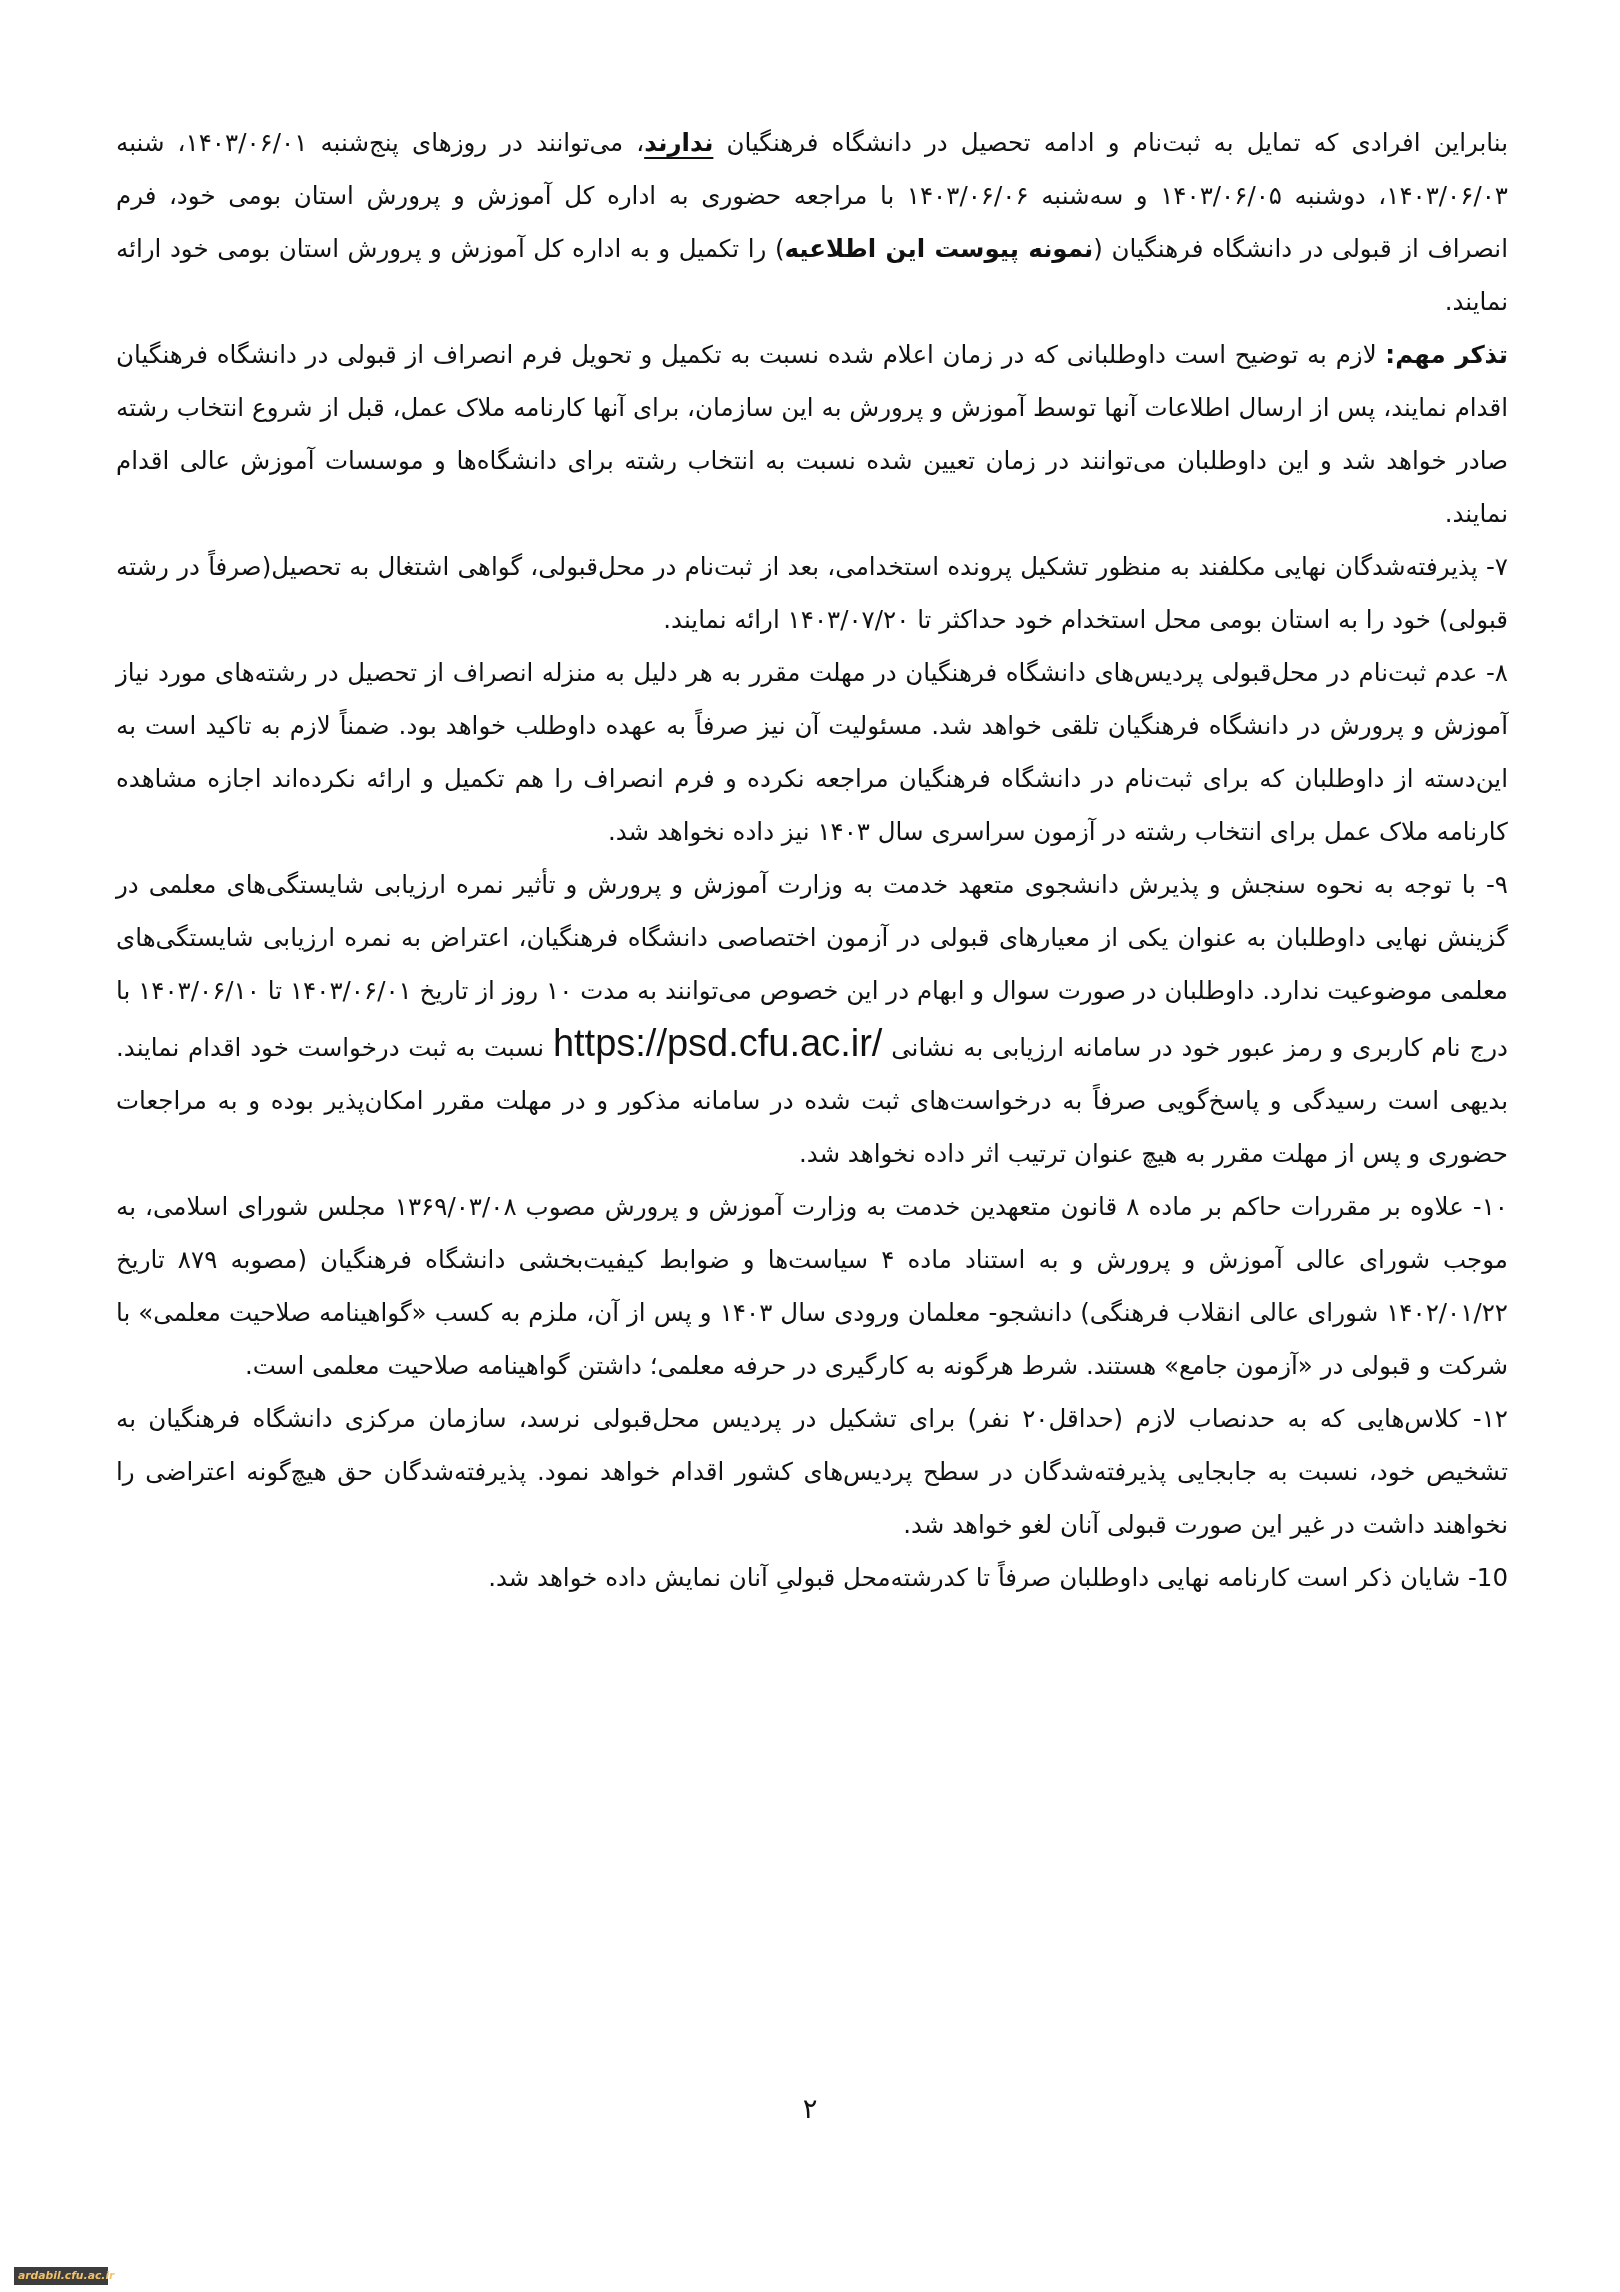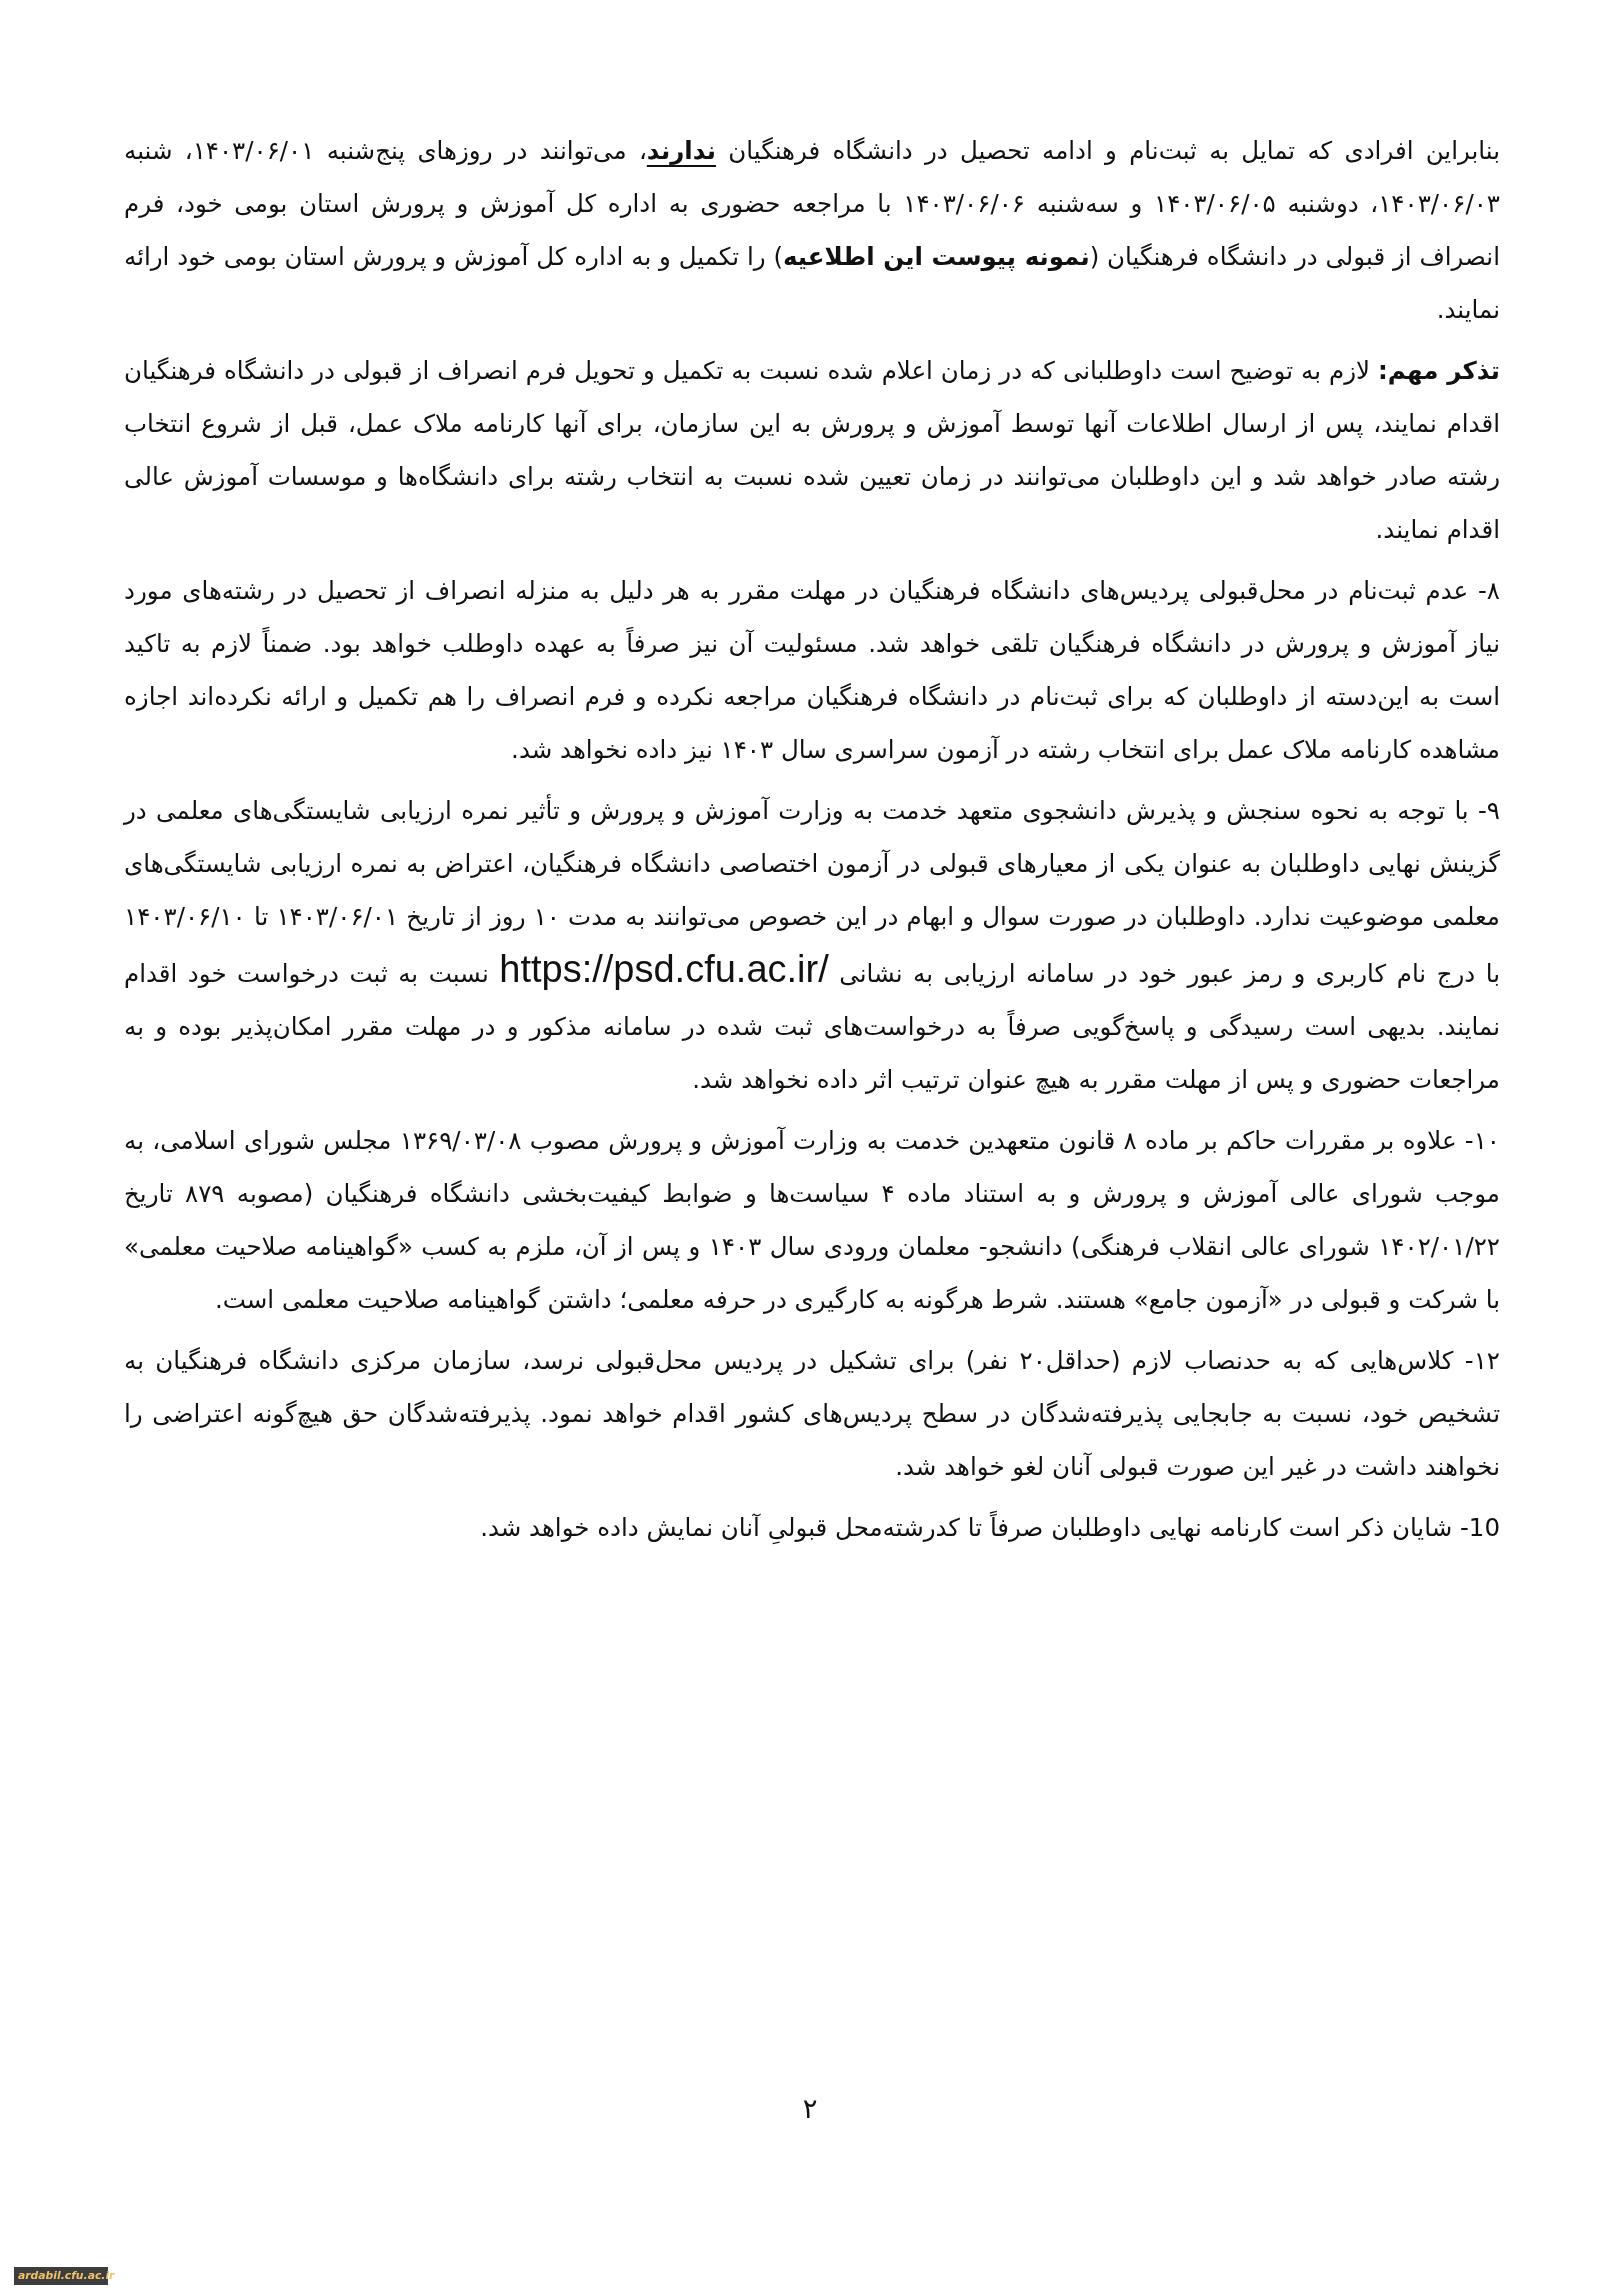--- a/index.html
+++ b/index.html
@@ -19,21 +19,21 @@
       position: absolute;
       left: 116px;
       top: 116px;
       width: 1392px;
       direction: rtl;
       text-align: justify;
       font-size: 24.5px;
       line-height: 53px;
     }
     .para {
-      margin: 8px;
+      margin: 0;
       padding: 0;
       text-align: justify;
       text-align-last: right;
     }
     .bold { font-weight: bold; }
     .underline { text-decoration: underline; text-underline-offset: 5.9px; }
     .url {
       font-family: Liberation Sans, sans-serif;
       font-size: 38px;
       direction: ltr;
@@ -66,20 +66,21 @@
       white-space: nowrap;
       margin-left: 14px;
     }
   </style>
 </head>
 <body>
 
 <div class="page">
   <p class="para"><span>بنابراین افرادی که تمایل به ثبت‌نام و ادامه تحصیل در دانشگاه فرهنگیان </span><span class="bold underline">ندارند</span><span>، می‌توانند در روزهای پنج‌شنبه ۱۴۰۳/۰۶/۰۱، شنبه ۱۴۰۳/۰۶/۰۳، دوشنبه ۱۴۰۳/۰۶/۰۵ و سه‌شنبه ۱۴۰۳/۰۶/۰۶ با مراجعه حضوری به اداره کل آموزش و پرورش استان بومی خود، فرم انصراف از قبولی در دانشگاه فرهنگیان (</span><span class="bold">نمونه پیوست این اطلاعیه</span><span>) را تکمیل و به اداره کل آموزش و پرورش استان بومی خود ارائه نمایند.</span></p>
   <p class="para"><span class="bold">تذکر مهم:</span><span> لازم به توضیح است داوطلبانی که در زمان اعلام شده نسبت به تکمیل و تحویل فرم انصراف از قبولی در دانشگاه فرهنگیان اقدام نمایند، پس از ارسال اطلاعات آنها توسط آموزش و پرورش به این سازمان، برای آنها کارنامه ملاک عمل، قبل از شروع انتخاب رشته صادر خواهد شد و این داوطلبان می‌توانند در زمان تعیین شده نسبت به انتخاب رشته برای دانشگاه‌ها و موسسات آموزش عالی اقدام نمایند.</span></p>
+  <p class="para"><span>۷- پذیرفته‌شدگان نهایی مکلفند به منظور تشکیل پرونده استخدامی، بعد از ثبت‌نام در محل‌قبولی، گواهی اشتغال به تحصیل(صرفاً در رشته قبولی) خود را به استان بومی محل استخدام خود حداکثر تا ۱۴۰۳/۰۷/۲۰ ارائه نمایند.</span></p>
   <p class="para"><span>۸- عدم ثبت‌نام در محل‌قبولی پردیس‌های دانشگاه فرهنگیان در مهلت مقرر به هر دلیل به منزله انصراف از تحصیل در رشته‌های مورد نیاز آموزش و پرورش در دانشگاه فرهنگیان تلقی خواهد شد. مسئولیت آن نیز صرفاً به عهده داوطلب خواهد بود. ضمناً لازم به تاکید است به این‌دسته از داوطلبان که برای ثبت‌نام در دانشگاه فرهنگیان مراجعه نکرده و فرم انصراف را هم تکمیل و ارائه نکرده‌اند اجازه مشاهده کارنامه ملاک عمل برای انتخاب رشته در آزمون سراسری سال ۱۴۰۳ نیز داده نخواهد شد.</span></p>
   <p class="para"><span>۹- با توجه به نحوه سنجش و پذیرش دانشجوی متعهد خدمت به وزارت آموزش و پرورش و تأثیر نمره ارزیابی شایستگی‌های معلمی در گزینش نهایی داوطلبان به عنوان یکی از معیارهای قبولی در آزمون اختصاصی دانشگاه فرهنگیان، اعتراض به نمره ارزیابی شایستگی‌های معلمی موضوعیت ندارد. داوطلبان در صورت سوال و ابهام در این خصوص می‌توانند به مدت ۱۰ روز از تاریخ ۱۴۰۳/۰۶/۰۱ تا ۱۴۰۳/۰۶/۱۰ با درج نام کاربری و رمز عبور خود در سامانه ارزیابی به نشانی </span><span class="url">https://psd.cfu.ac.ir/</span><span> نسبت به ثبت درخواست خود اقدام نمایند. بدیهی است رسیدگی و پاسخ‌گویی صرفاً به درخواست‌های ثبت شده در سامانه مذکور و در مهلت مقرر امکان‌پذیر بوده و به مراجعات حضوری و پس از مهلت مقرر به هیچ عنوان ترتیب اثر داده نخواهد شد.</span></p>
   <p class="para"><span>۱۰- علاوه بر مقررات حاکم بر ماده ۸ قانون متعهدین خدمت به وزارت آموزش و پرورش مصوب ۱۳۶۹/۰۳/۰۸ مجلس شورای اسلامی، به موجب شورای عالی آموزش و پرورش و به استناد ماده ۴ سیاست‌ها و ضوابط کیفیت‌بخشی دانشگاه فرهنگیان (مصوبه ۸۷۹ تاریخ ۱۴۰۲/۰۱/۲۲ شورای عالی انقلاب فرهنگی) دانشجو- معلمان ورودی سال ۱۴۰۳ و پس از آن، ملزم به کسب «گواهینامه صلاحیت معلمی» با شرکت و قبولی در «آزمون جامع» هستند. شرط هرگونه به کارگیری در حرفه معلمی؛ داشتن گواهینامه صلاحیت معلمی است.</span></p>
   <p class="para"><span>۱۲- کلاس‌هایی که به حدنصاب لازم (حداقل۲۰ نفر) برای تشکیل در پردیس محل‌قبولی نرسد، سازمان مرکزی دانشگاه فرهنگیان به تشخیص خود، نسبت به جابجایی پذیرفته‌شدگان در سطح پردیس‌های کشور اقدام خواهد نمود. پذیرفته‌شدگان حق هیچ‌گونه اعتراضی را نخواهند داشت در غیر این صورت قبولی آنان لغو خواهد شد.</span></p>
   <p class="para"><span>10- شایان ذکر است کارنامه نهایی داوطلبان صرفاً تا کدرشته‌محل قبولیِ آنان نمایش داده خواهد شد.</span></p>
 </div>
 
 <div class="page-number">۲</div>
 
 <div class="watermark">ardabil.cfu.ac.ir</div>

